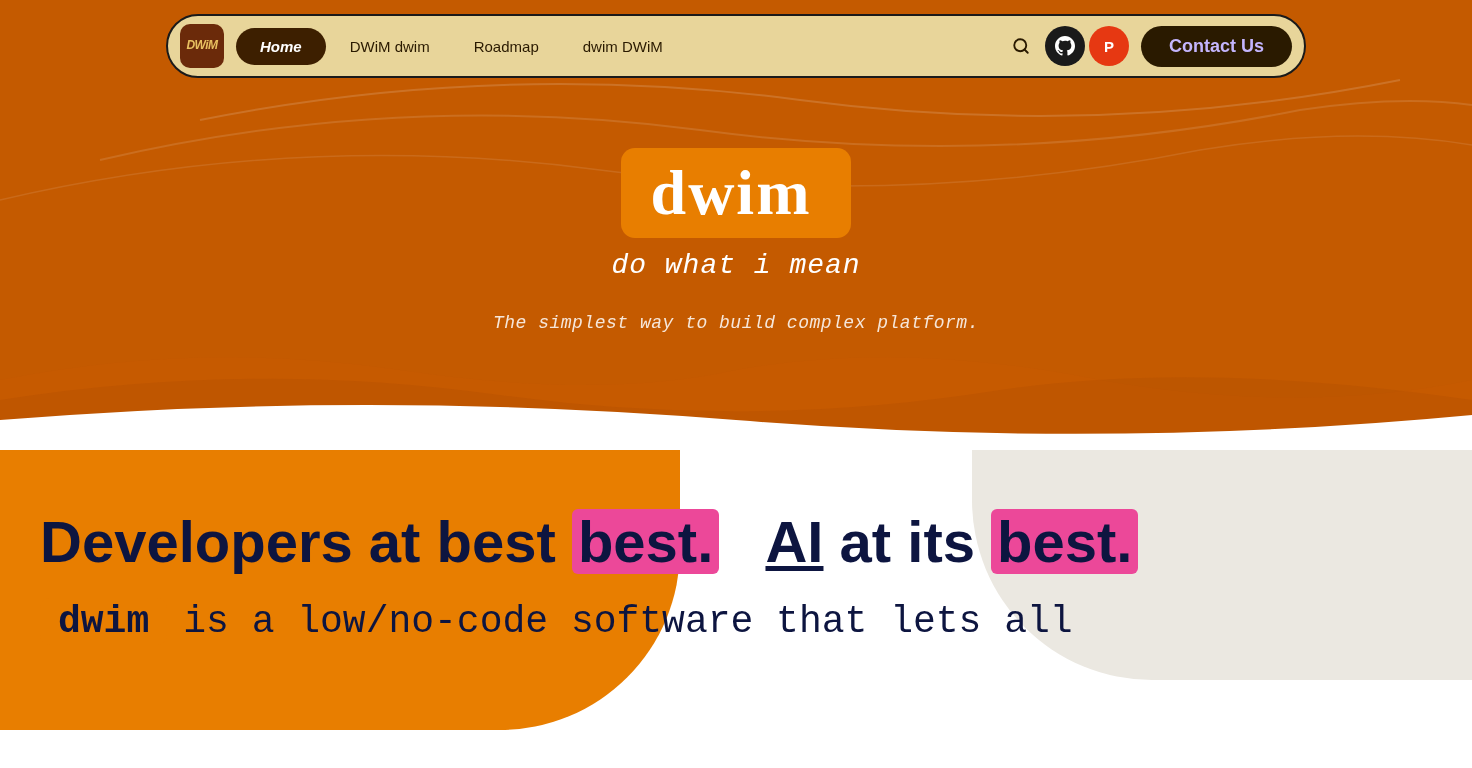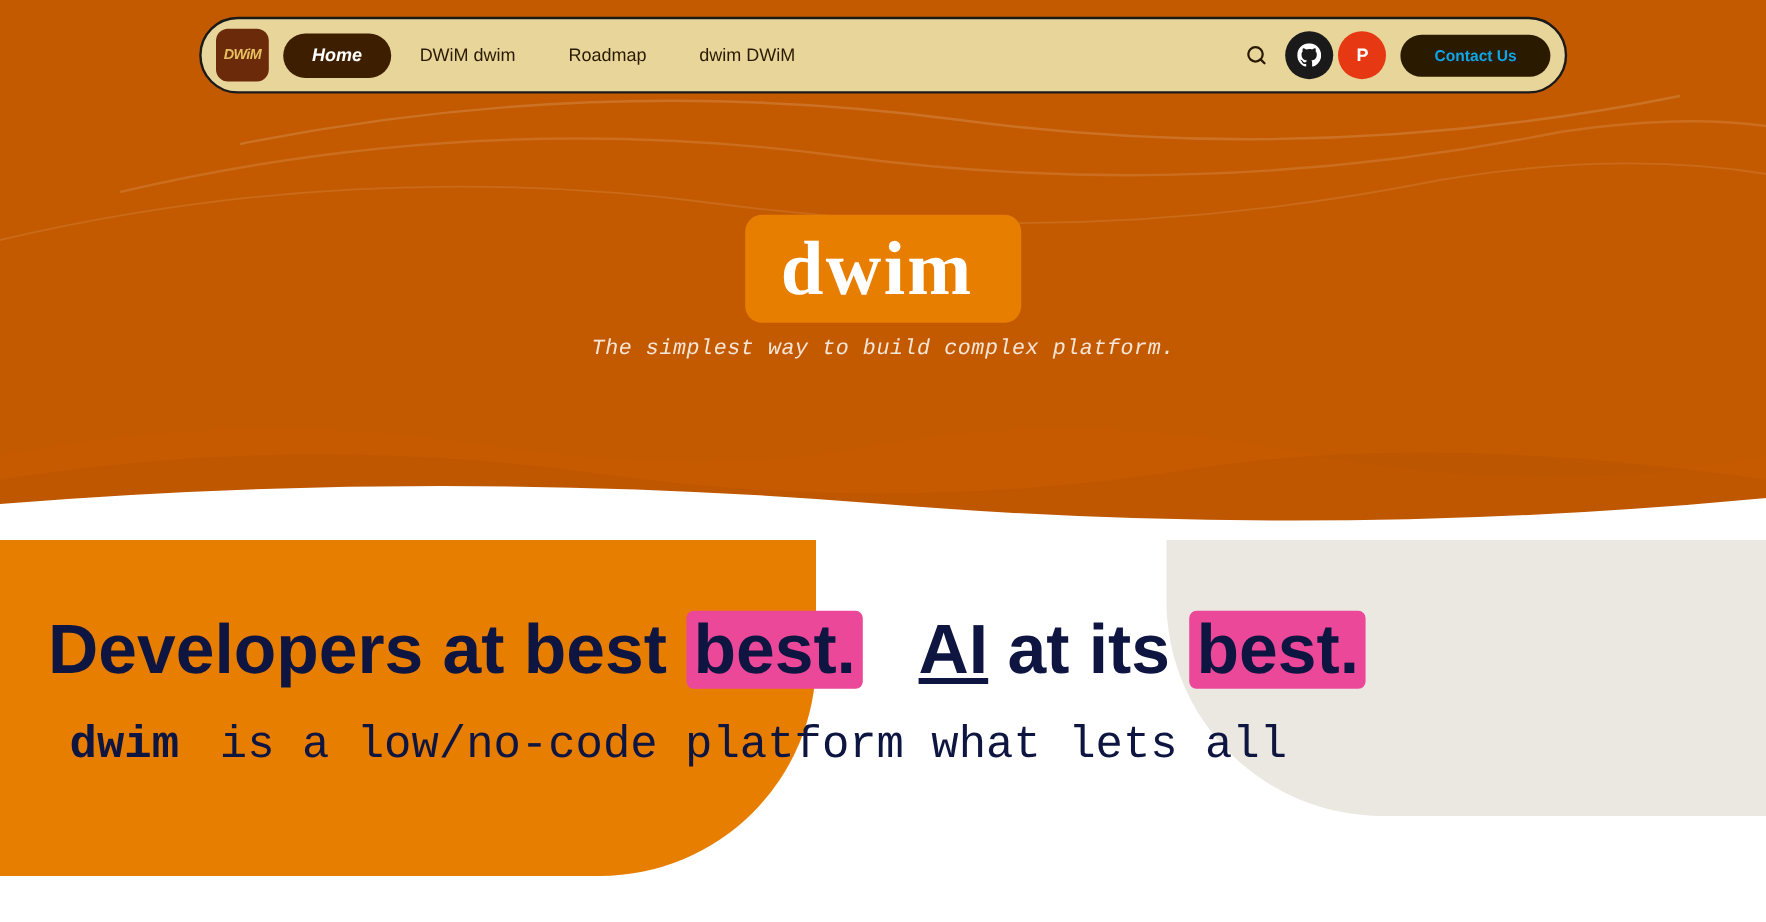--- a/index.html
+++ b/index.html
@@ -106,25 +106,25 @@
 
     .nav-icon-btn.product-btn {
       background: #e63812;
       color: #fff;
       font-weight: 700;
       font-size: 16px;
     }
 
     .nav-contact-btn {
       background: #2a1a00;
-      color: #0ea5e9;
+      color: #c4b5fd;
       border: none;
       border-radius: 30px;
       padding: 10px 28px;
-      font-size: 13px;
+      font-size: 18px;
       font-weight: 600;
       cursor: pointer;
       white-space: nowrap;
       margin-left: 8px;
     }
 
     
     .hero {
       width: 1472px;
       height: 450px;
@@ -331,34 +331,35 @@
 
   <svg class="hero-wave" viewBox="0 0 1472 60" preserveAspectRatio="none" xmlns="http://www.w3.org/2000/svg" style="height:60px;">
     <path d="M 0 30 Q 368 0 736 30 Q 1104 60 1472 25 L 1472 60 L 0 60 Z" fill="#ffffff"></path>
   </svg>
 
   <div class="hero-title-wrapper">
     <div class="hero-title-highlight">
       <span class="hero-title">dwim</span>
     </div>
   </div>
+  <div class="hero-subtitle">do what i mean</div>
   <div class="hero-tagline">The simplest way to build complex platform.</div>
 </section>
 
 <section class="lower-section">
   <div class="lower-orange-blob"></div>
   <div class="lower-gray-blob"></div>
   <div class="lower-content">
     <div class="hero-heading">
       <span class="underline-orange">Developers</span>
       <span> at best </span>
       <span class="highlight-orange">best.</span>
       <span>&nbsp; </span>
       <span class="underline-dark">AI</span>
       <span> at its </span>
       <span class="highlight-orange">best.</span>
     </div>
     <div class="platform-line">
       <span class="platform-highlight">dwim</span>
-      <span>is a low/no-code platform what lets all</span>
+      <span>is a low/no-code software that lets all</span>
     </div>
   </div>
 </section>
 
 </body></html>

